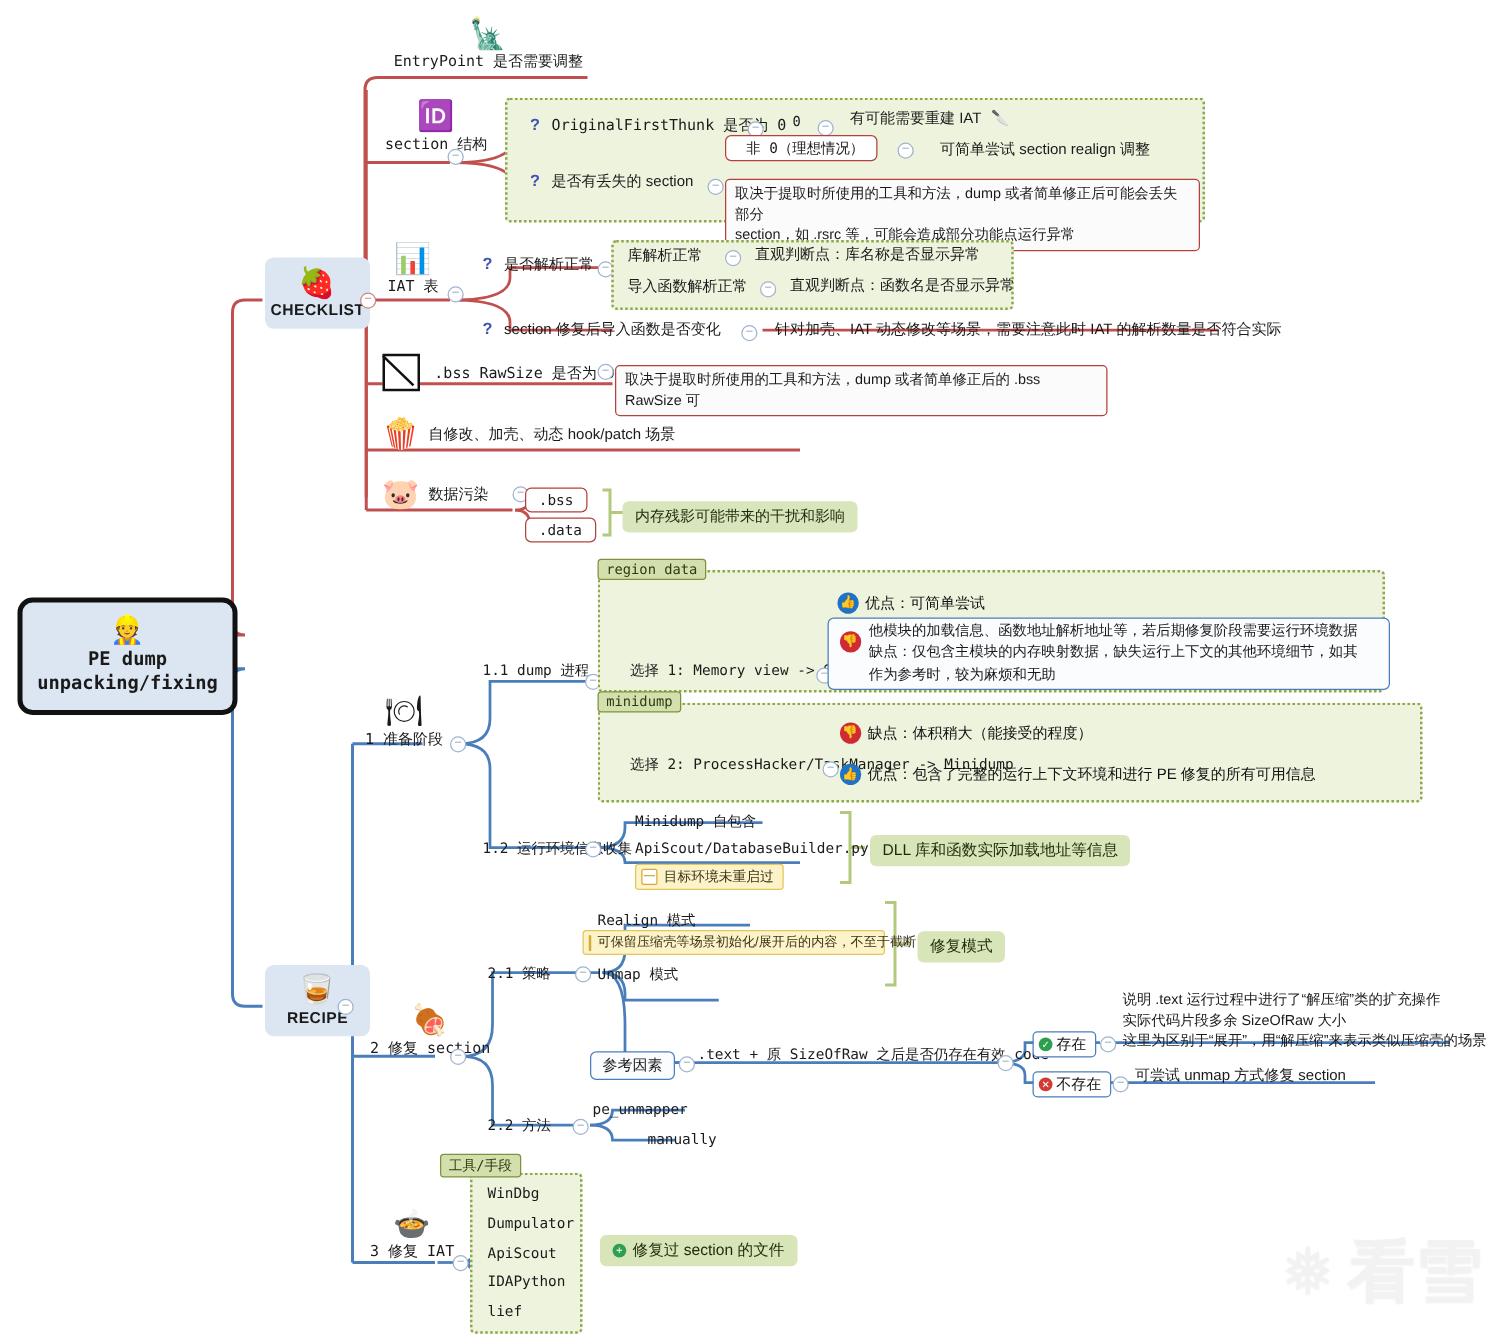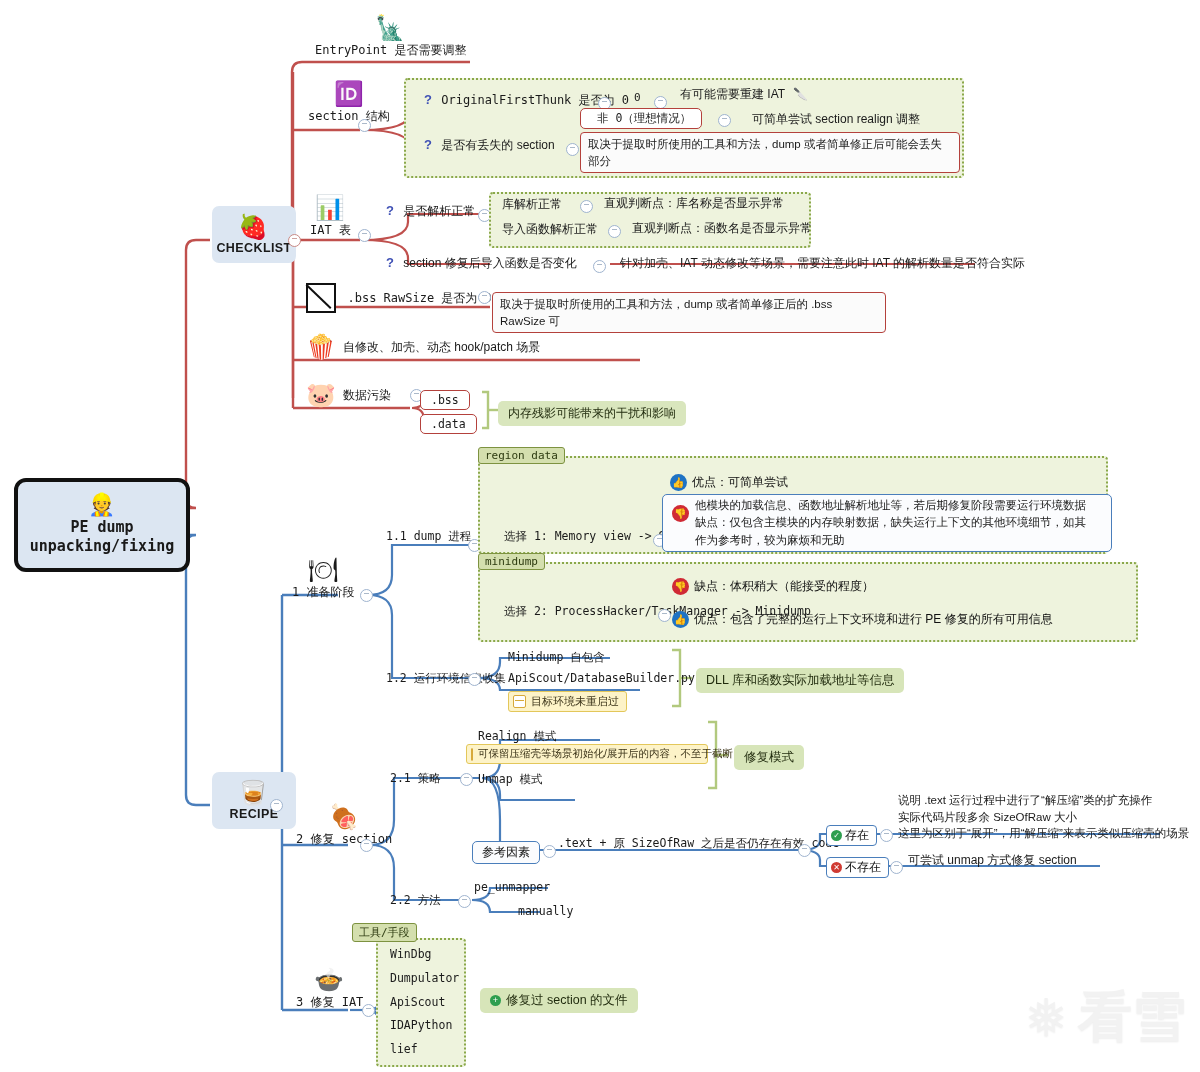--- a/index.html
+++ b/index.html
@@ -289,22 +289,23 @@
 
   <div class="redpill" style="left:580px;top:108px;padding-left:16px;">非 0（理想情况）</div>
   <div class="tog" style="left:718px;top:114px;"></div>
   <div class="lbl" style="left:752px;top:111px;">可简单尝试 section realign 调整</div>
 
   <div class="lbl" style="left:424px;top:137px;">
     <span class="qm">?</span>
     <span class="t12" style="margin-left:6px;">是否有丢失的 section</span>
   </div>
   <div class="tog" style="left:566px;top:143px;"></div>
-  <div class="redbox" style="left:580px;top:132px;width:364px;">
+  <div class="redbox" style="left:580px;top:143px;width:364px;">
     <div>取决于提取时所使用的工具和方法，dump 或者简单修正后可能会丢失部分</div>
+    <div>section，如 .rsrc 等，可能会造成部分功能点运行异常</div>
   </div>
 
   <div class="bhead" style="left:310px;top:196px;">
     <span class="emoji">📊</span>
     <span class="lab">IAT 表</span>
   </div>
   <div class="tog" style="left:358px;top:229px;"></div>
 
   <div class="lbl" style="left:386px;top:203px;">
     <span class="qm">?</span>

